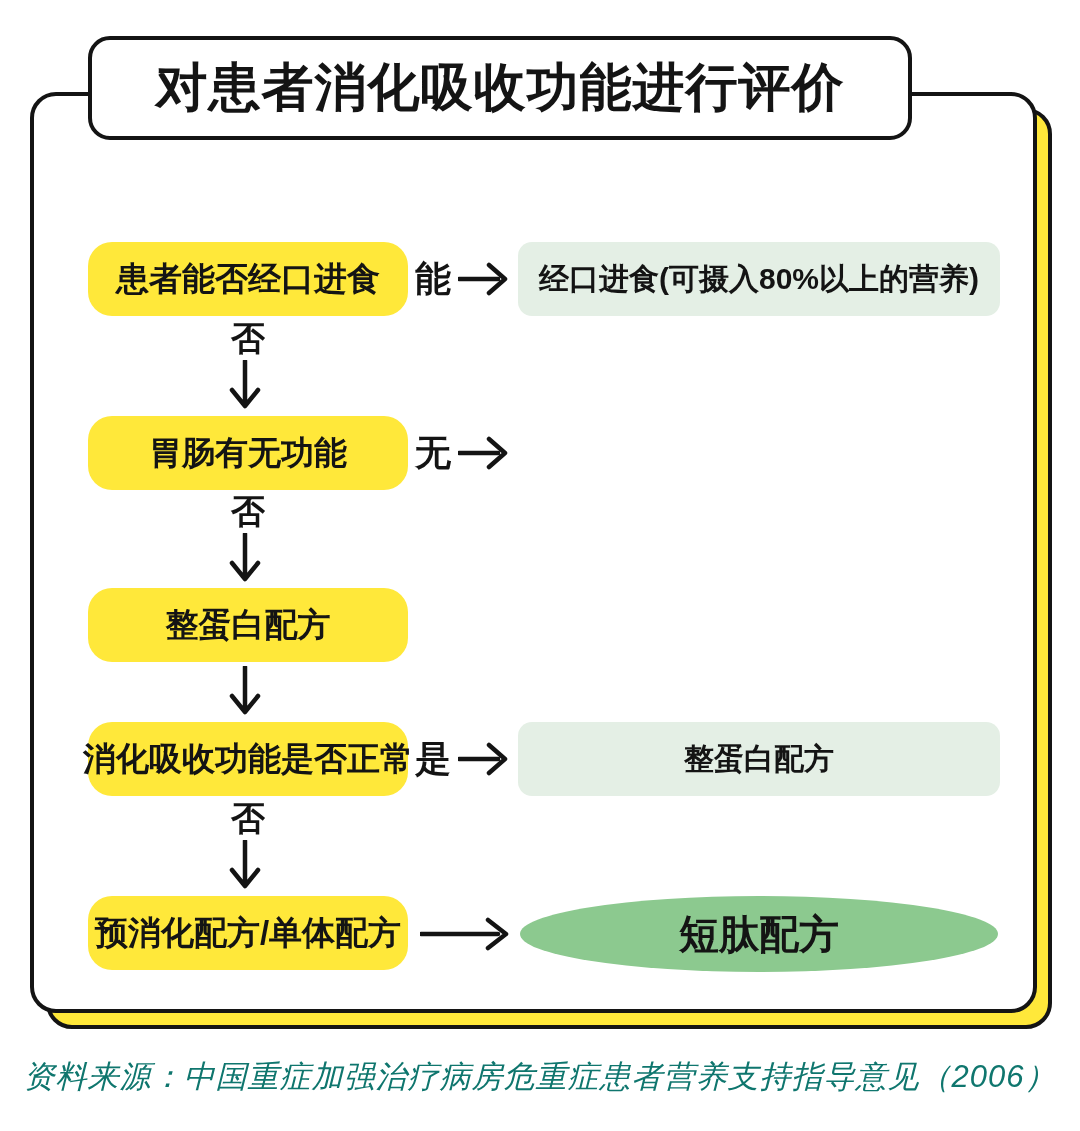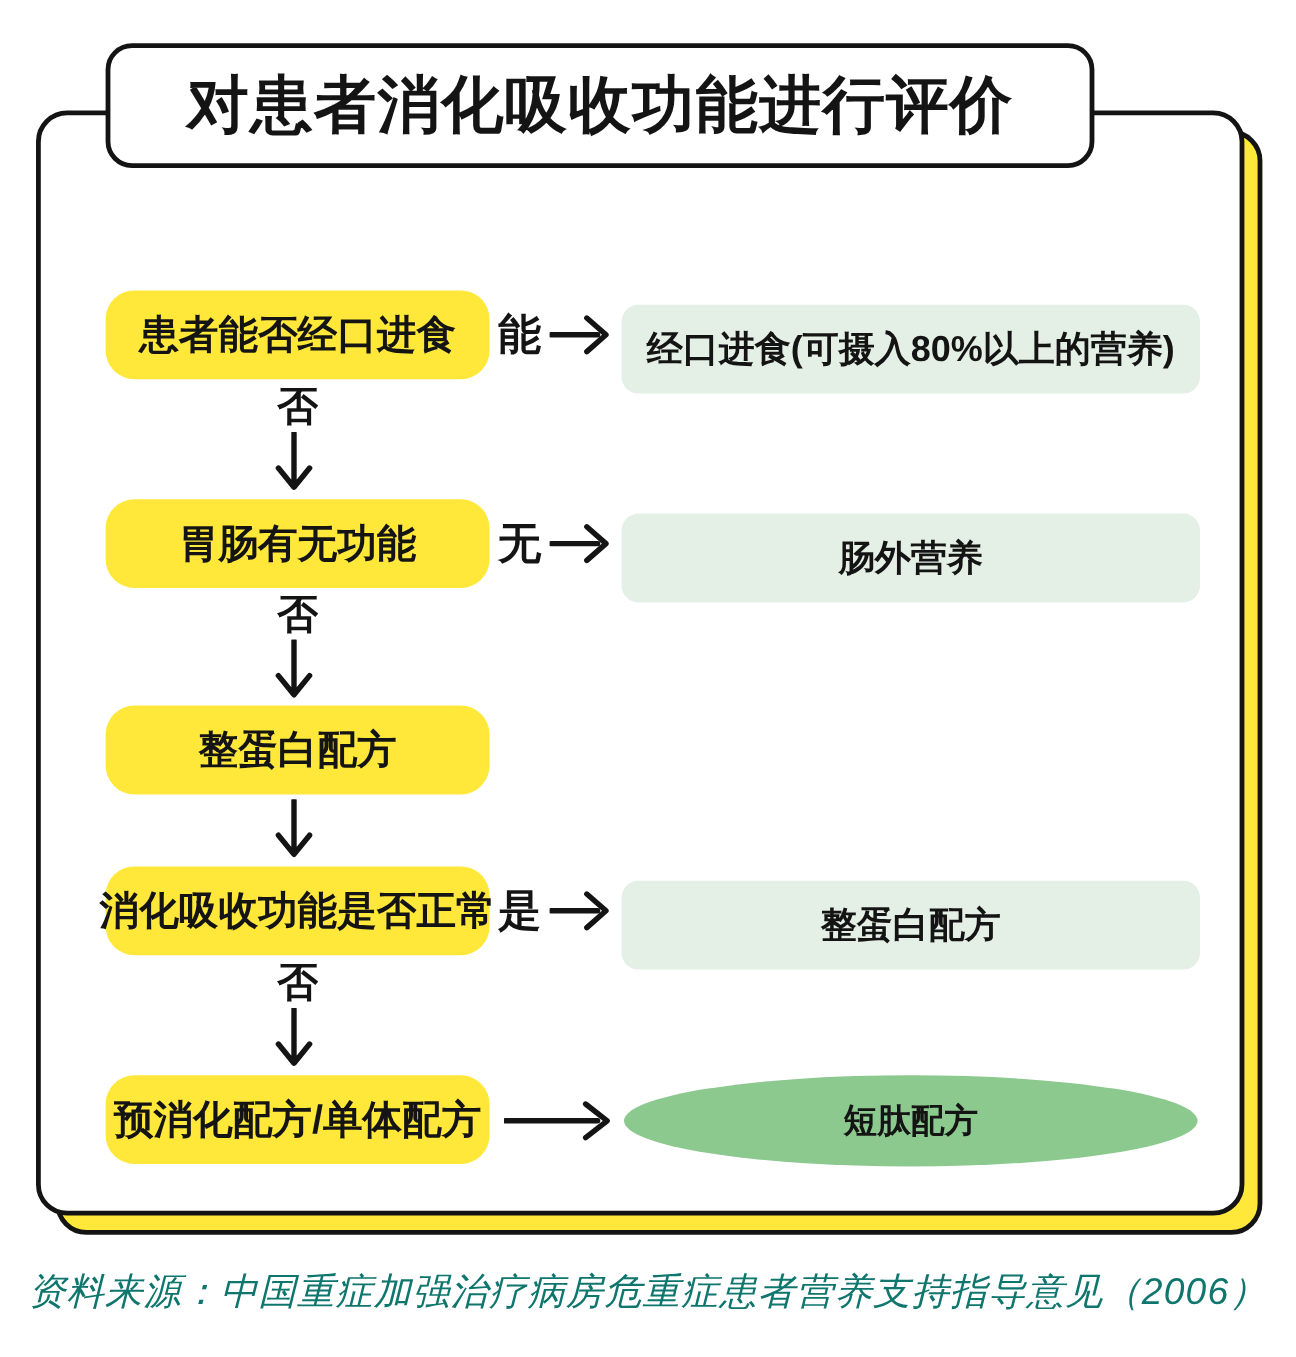--- a/index.html
+++ b/index.html
@@ -27,27 +27,27 @@
   .qbox{
     position:absolute;left:88px;width:320px;height:74px;z-index:2;
     background:#ffe83a;border-radius:24px;box-sizing:border-box;
     display:flex;align-items:center;justify-content:center;
     font-size:33px;font-weight:700;white-space:nowrap;
   }
   .gbox{
     position:absolute;left:518px;width:482px;height:74px;z-index:2;
     background:#e4efe5;border-radius:14px;box-sizing:border-box;
     display:flex;align-items:center;justify-content:center;
-    font-size:30px;font-weight:700;white-space:nowrap;margin-top:12px;
+    font-size:30px;font-weight:700;white-space:nowrap;
   }
   .ellipse{
     position:absolute;left:520px;top:896px;width:478px;height:76px;z-index:2;
     background:#8cc98f;border-radius:50%;
     display:flex;align-items:center;justify-content:center;
-    font-size:28px;font-weight:700;
+    font-size:40px;font-weight:700;
   }
   .blabel{
     position:absolute;width:50px;height:74px;left:408px;z-index:2;
     display:flex;align-items:center;justify-content:center;
     font-size:36px;font-weight:700;
   }
   .nolabel{
     position:absolute;left:218px;width:60px;height:38px;z-index:2;
     display:flex;align-items:center;justify-content:center;
     font-size:34px;font-weight:700;
@@ -94,23 +94,20 @@
 
   <div class="qbox" style="top:416px;">
     <span>胃肠有无功能</span>
   </div>
   <div class="blabel" style="top:416px;">无</div>
   <div class="harrow" style="left:458px;top:431px;">
     <svg width="52" height="44" viewBox="0 0 52 44">
         <path d="M1 22 H40 M31 8 L47 22 L31 36" fill="none" stroke="#141414" stroke-width="4.5" stroke-linecap="round" stroke-linejoin="round"></path>
       </svg>
   </div>
-  <div class="gbox" style="top:416px;">
-    <span>肠外营养</span>
-  </div>
   <div class="nolabel" style="top:493px;">否</div>
   <div class="varrow" style="top:533px;">
     <svg width="34" height="50" viewBox="0 0 34 50">
         <path d="M17 1 V40 M4 30 L17 46 L30 30" fill="none" stroke="#141414" stroke-width="4.5" stroke-linecap="round" stroke-linejoin="round"></path>
       </svg>
   </div>
 
   <div class="qbox" style="top:588px;">
     <span>整蛋白配方</span>
   </div>

